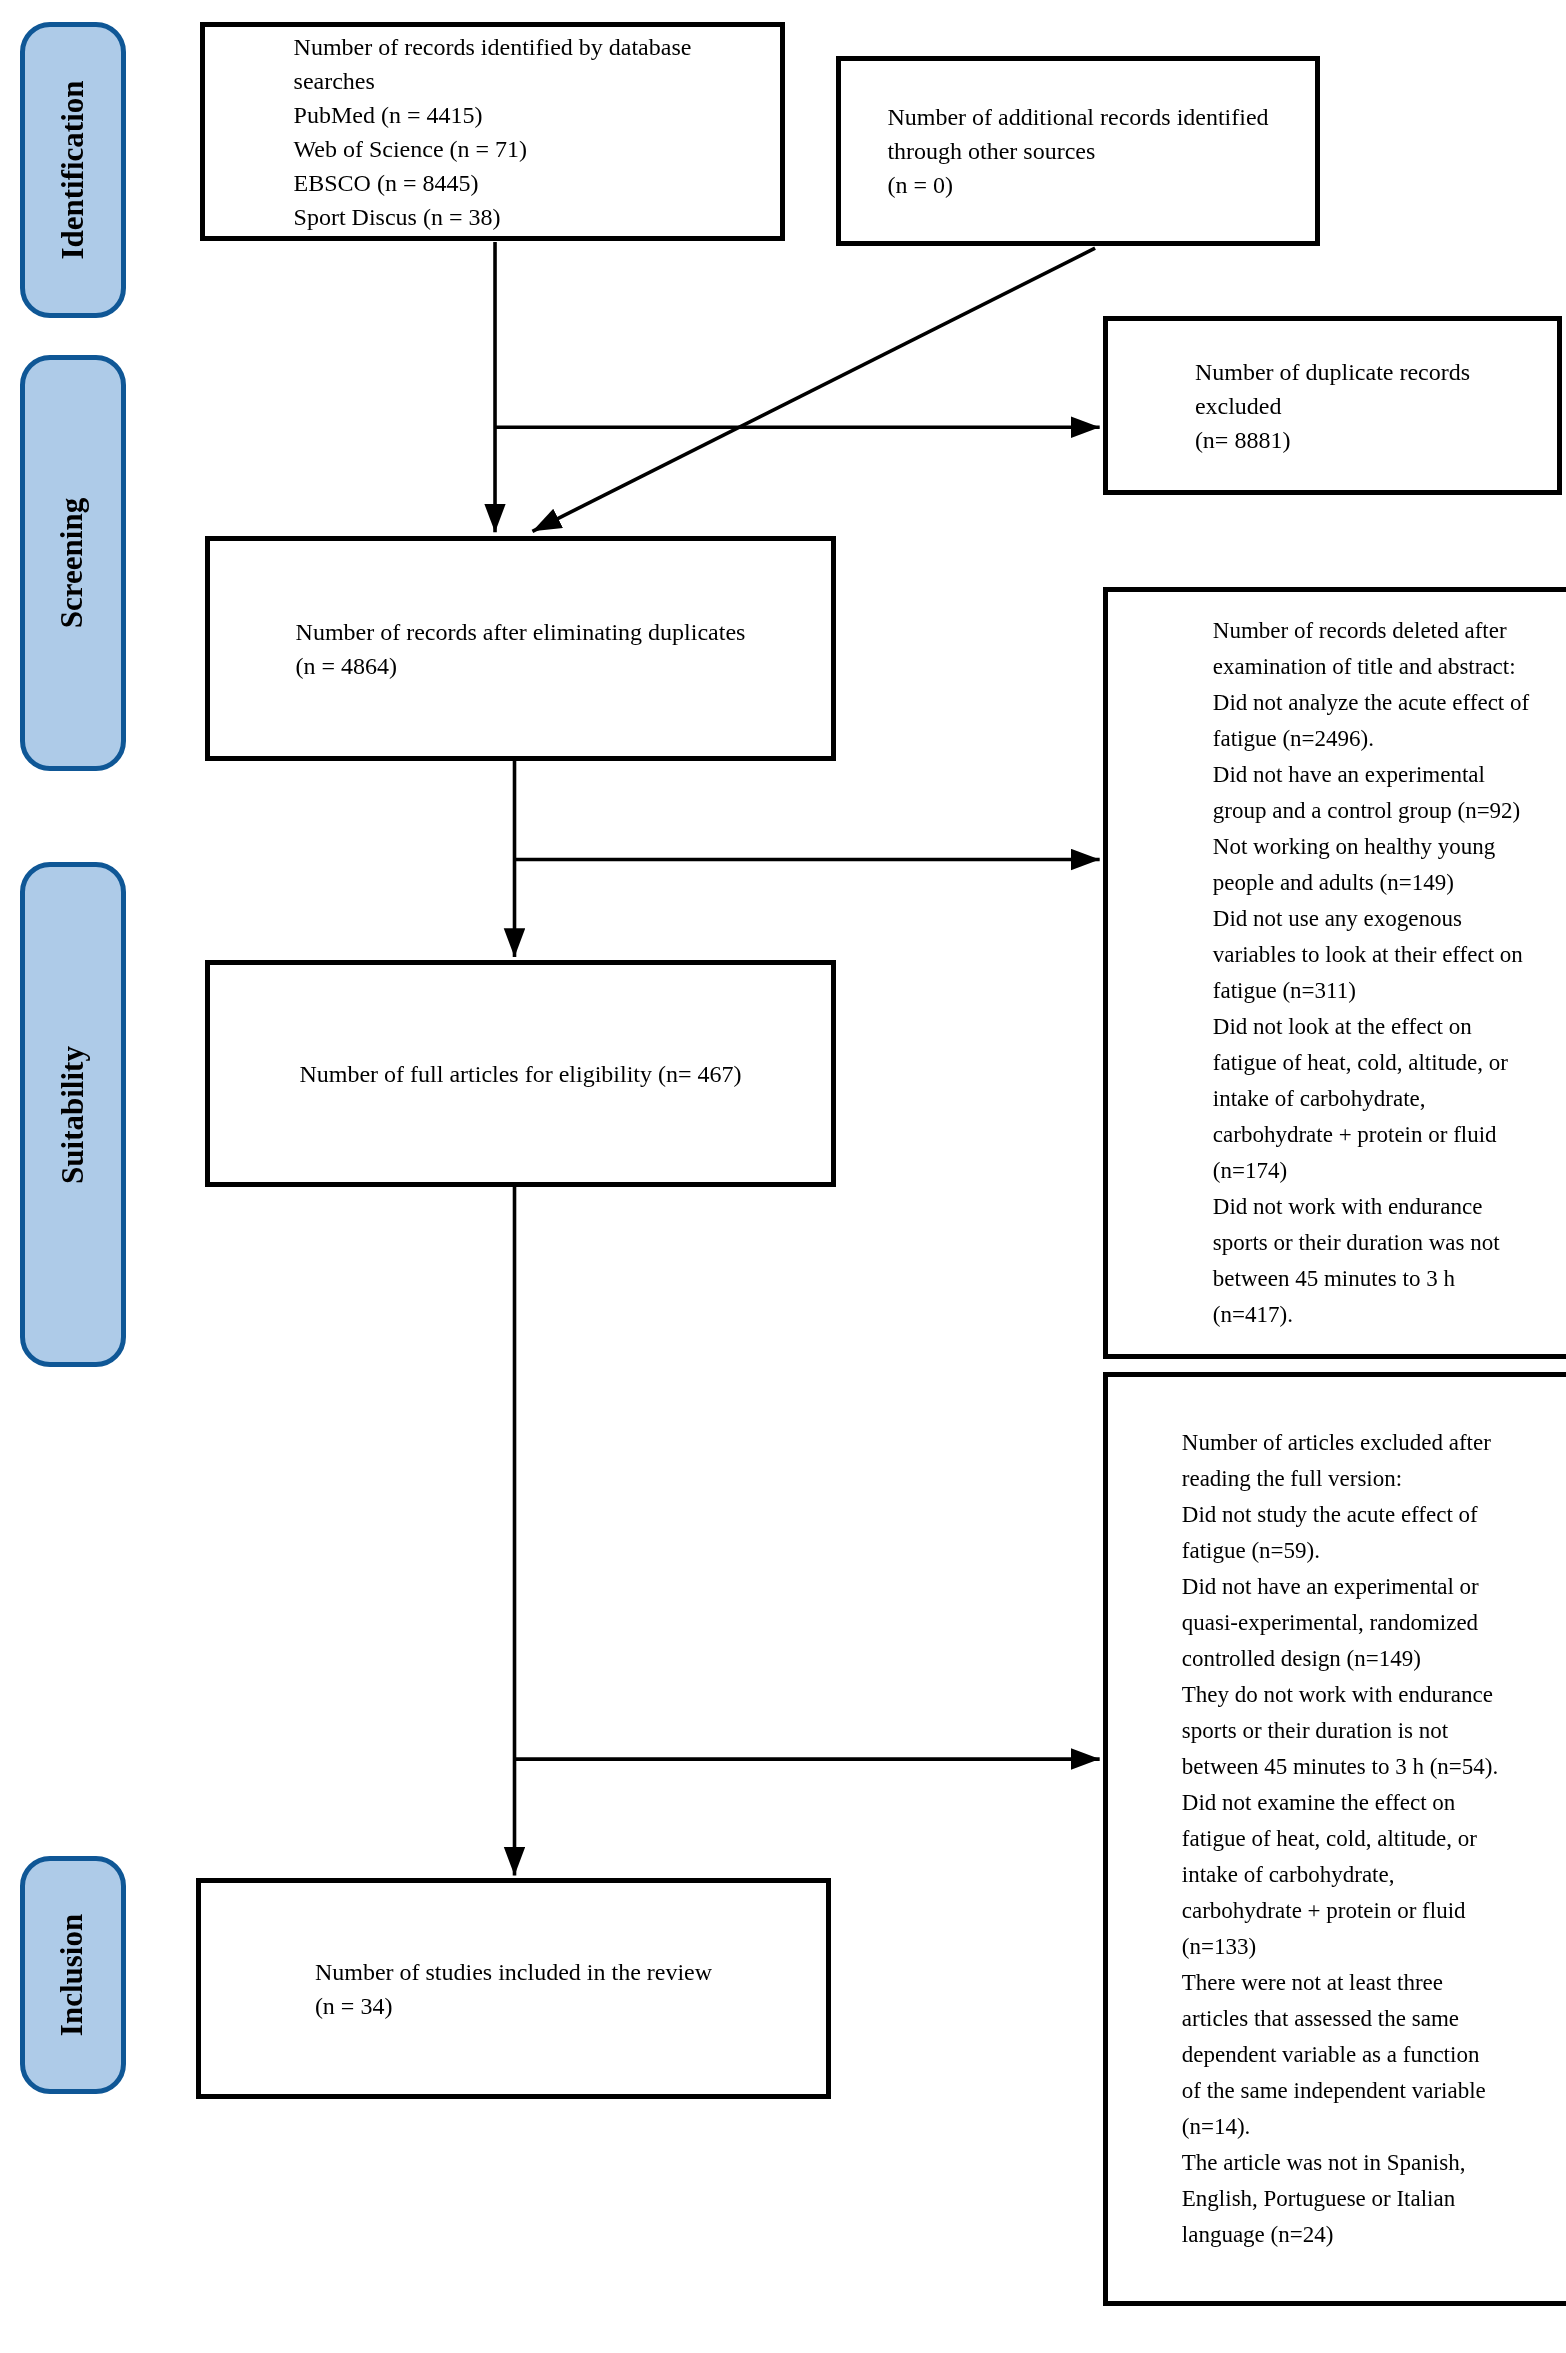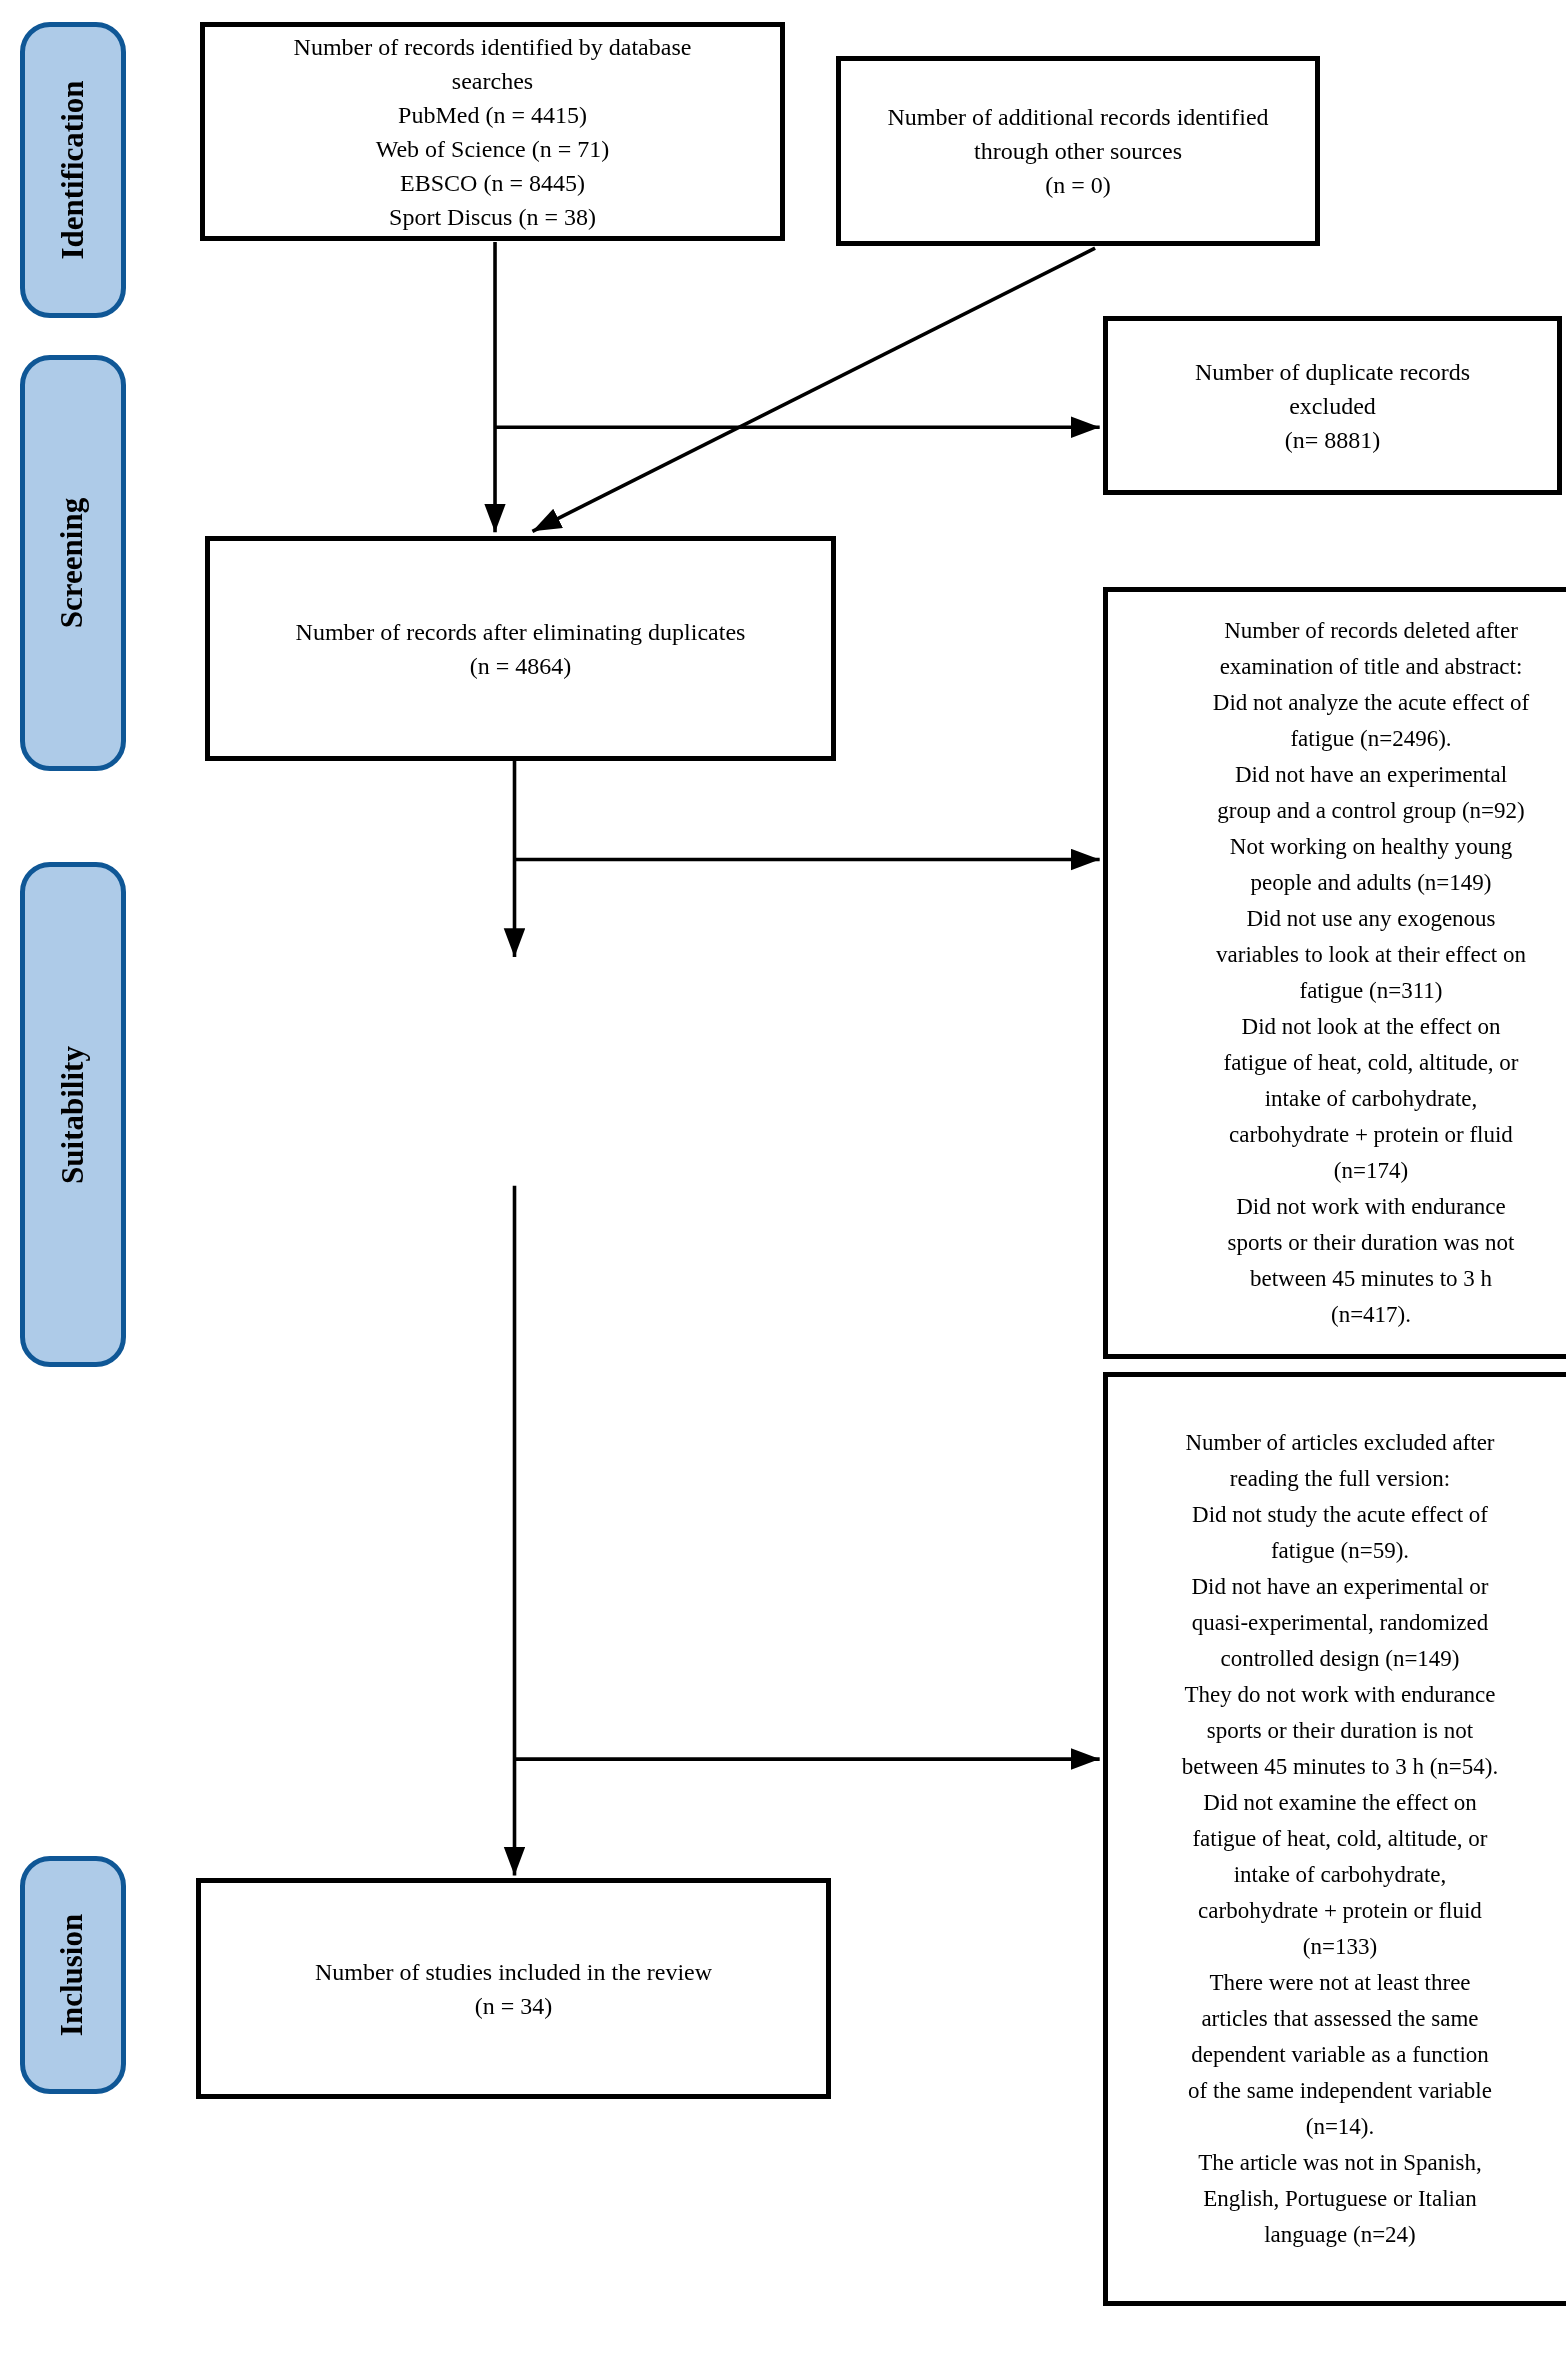--- a/index.html
+++ b/index.html
@@ -18,21 +18,21 @@
     color:var(--text);
     font-family:"Liberation Serif","DejaVu Serif",serif;
     overflow:hidden;
   }
   .node{
     position:absolute;
     box-sizing:border-box;
     border:5.6px solid var(--box-border);
     background:var(--background);
     display:flex;align-items:center;justify-content:center;
-    text-align:center;
+    text-align:left;
   }
   .node .txt{
     white-space:pre-line;
     font-size:24px;
     line-height:34px;
     padding:0 7.2px;
   }
   .node.tall .txt{
     font-size:23px;
     line-height:36px;
@@ -138,20 +138,23 @@
 fatigue of heat, cold, altitude, or
 intake of carbohydrate,
 carbohydrate + protein or fluid
 (n=174)
 Did not work with endurance
 sports or their duration was not
 between 45 minutes to 3 h
 (n=417).</div>
   </div>
 
+  <div class="node" style="left:205px;top:960px;width:631px;height:227px">
+    <div class="txt">Number of full articles for eligibility (n= 467)</div>
+  </div>
 
   <div class="node tall" style="left:1103px;top:1372px;width:474px;height:934px">
     <div class="txt">Number of articles excluded after
 reading the full version:
 Did not study the acute effect of
 fatigue (n=59).
 Did not have an experimental or
 quasi-experimental, randomized
 controlled design (n=149)
 They do not work with endurance

